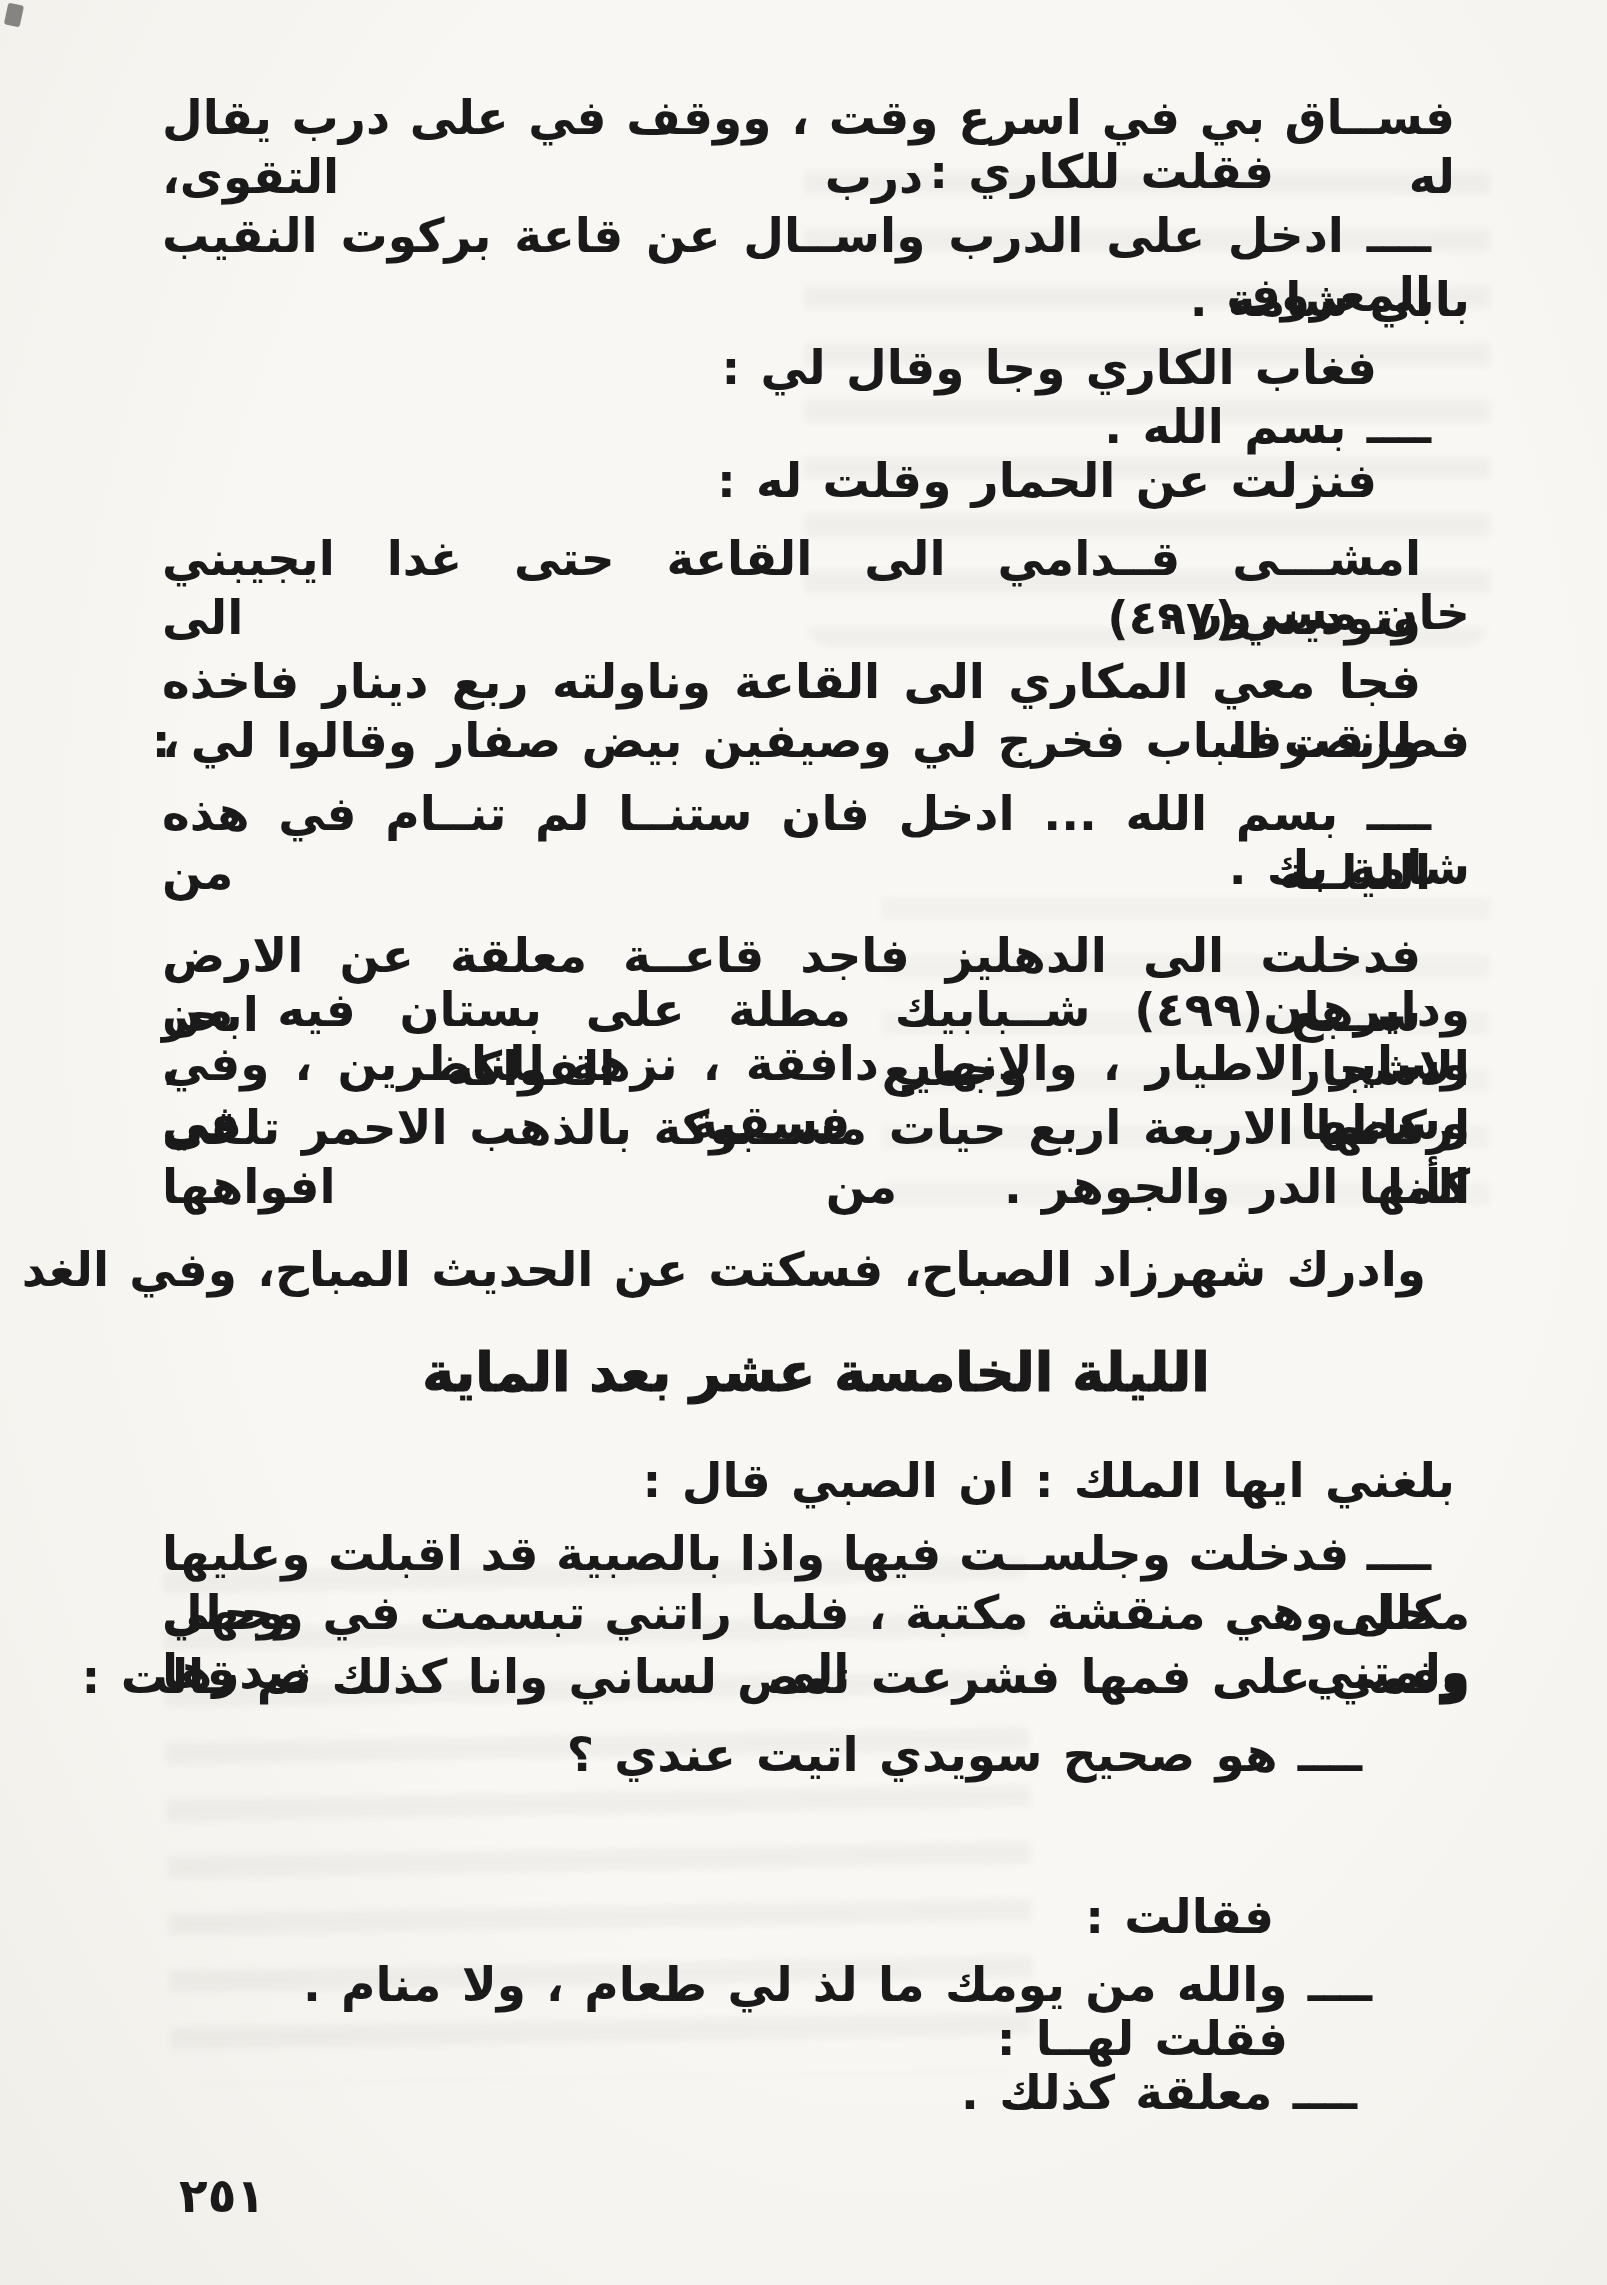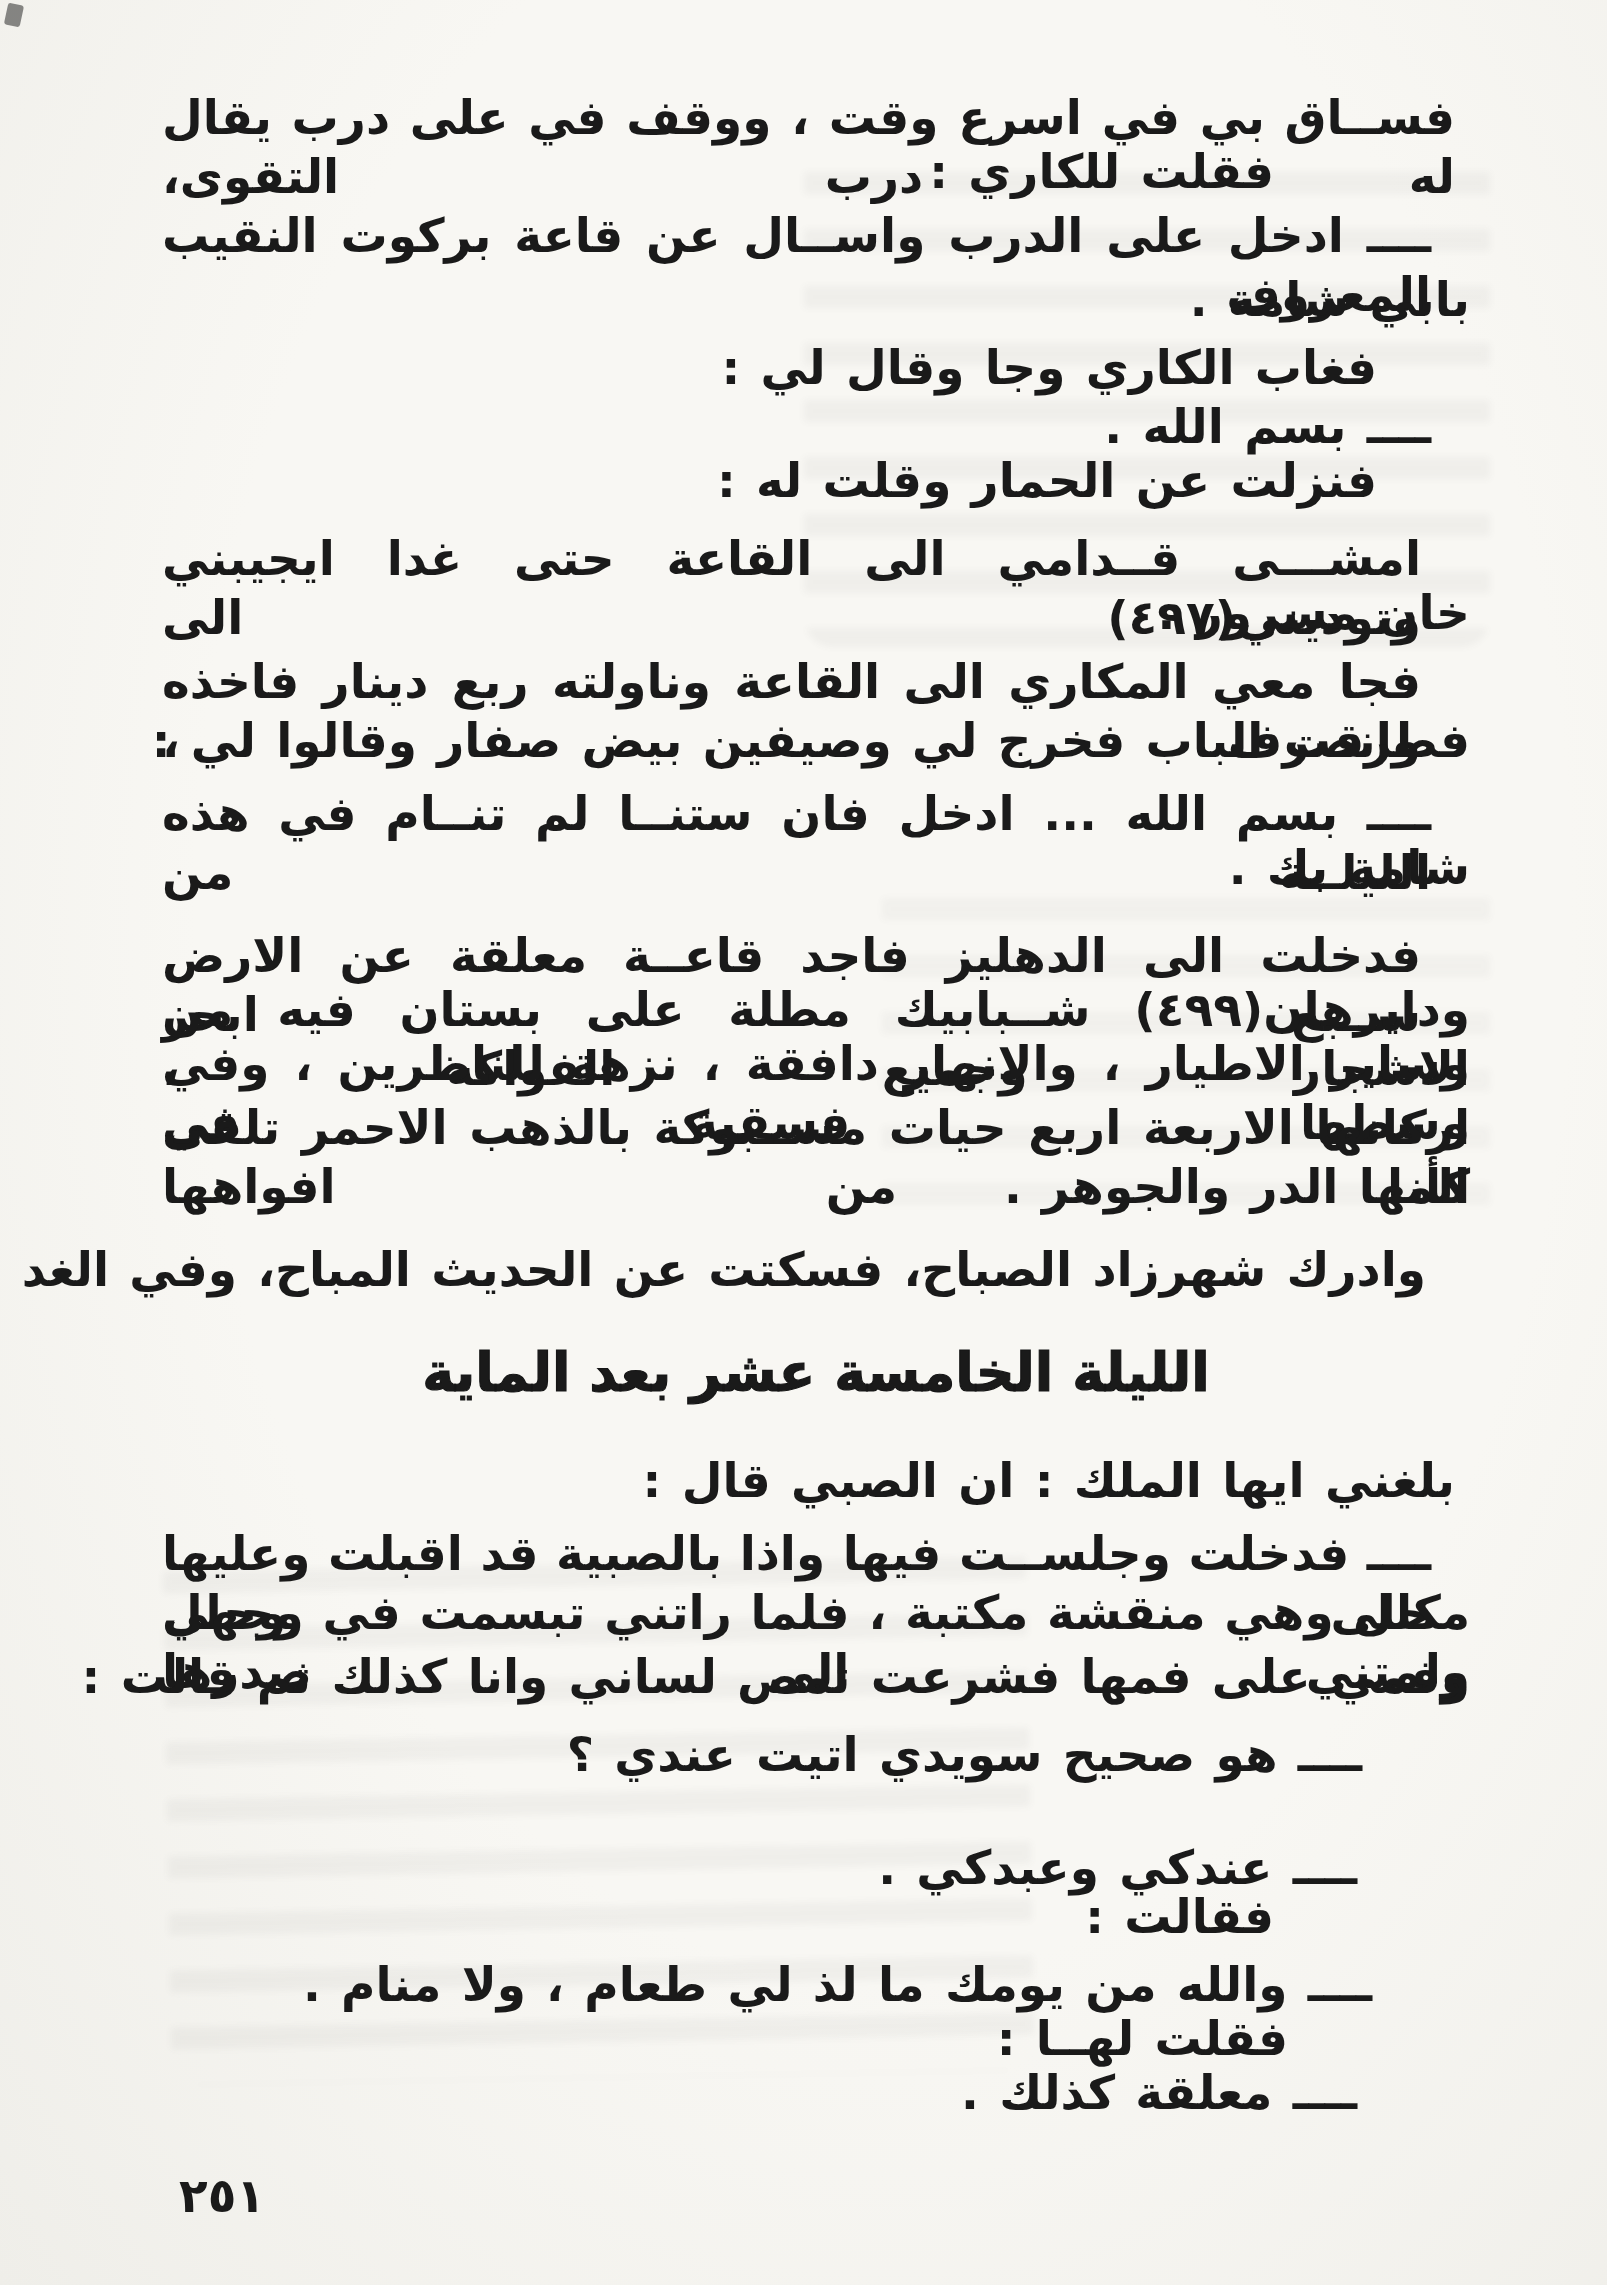--- a/index.html
+++ b/index.html
@@ -91,21 +91,20 @@
       <div class="line justify" dir="rtl" style="top: 1034px; right: 137px; left: 162px;">وساير الاطيار ، والانهار دافقة ، نزهة للناظرين ، وفي وسطها فسقية في</div>
       <div class="line justify" dir="rtl" style="top: 1098px; right: 137px; left: 162px;">اركانها الاربعة اربع حيات مســبوكة بالذهب الاحمر تلقى الما من افواهها</div>
       <div class="line nowrap" dir="rtl" style="top: 1157px; right: 137px;">كأنها الدر والجوهر .</div>
       <div class="line nowrap" dir="rtl" style="top: 1240px; right: 181px;">وادرك شهرزاد الصباح، فسكتت عن الحديث المباح، وفي الغد قالت:</div>
       <div class="line heading center" dir="rtl" style="top: 1338px; right: 137px; left: 162px;">الليلة الخامسة عشر بعد الماية</div>
       <div class="line nowrap" dir="rtl" style="top: 1451px; right: 152px;">بلغني ايها الملك : ان الصبي قال :</div>
       <div class="line justify" dir="rtl" style="top: 1524px; right: 176px; left: 162px;">ــــ فدخلت وجلســت فيها واذا بالصبية قد اقبلت وعليها حلى وحلل</div>
       <div class="line justify" dir="rtl" style="top: 1583px; right: 137px; left: 162px;">مكلل وهي منقشة مكتبة ، فلما راتني تبسمت في وجهي ولمتني الى صدرها</div>
       <div class="line nowrap" dir="rtl" style="top: 1647px; right: 137px;">وفمي على فمها فشرعت تمص لساني وانا كذلك ثم قالت :</div>
       <div class="line nowrap" dir="rtl" style="top: 1725px; right: 245px;">ــــ هو صحيح سويدي اتيت عندي ؟</div>
-      <div class="line nowrap" dir="rtl" style="top: 1838px; right: 250px;">ــــ عندكي وعبدكي .</div>
       <div class="line nowrap" dir="rtl" style="top: 1887px; right: 333px;">فقالت :</div>
       <div class="line nowrap" dir="rtl" style="top: 1955px; right: 235px;">ــــ والله من يومك ما لذ لي طعام ، ولا منام .</div>
       <div class="line nowrap" dir="rtl" style="top: 2009px; right: 319px;">فقلت لهــا :</div>
       <div class="line nowrap" dir="rtl" style="top: 2063px; right: 250px;">ــــ معلقة كذلك .</div>
     </div>
 
   <div class="page-number">٢٥١</div>
 </div>
 
 

